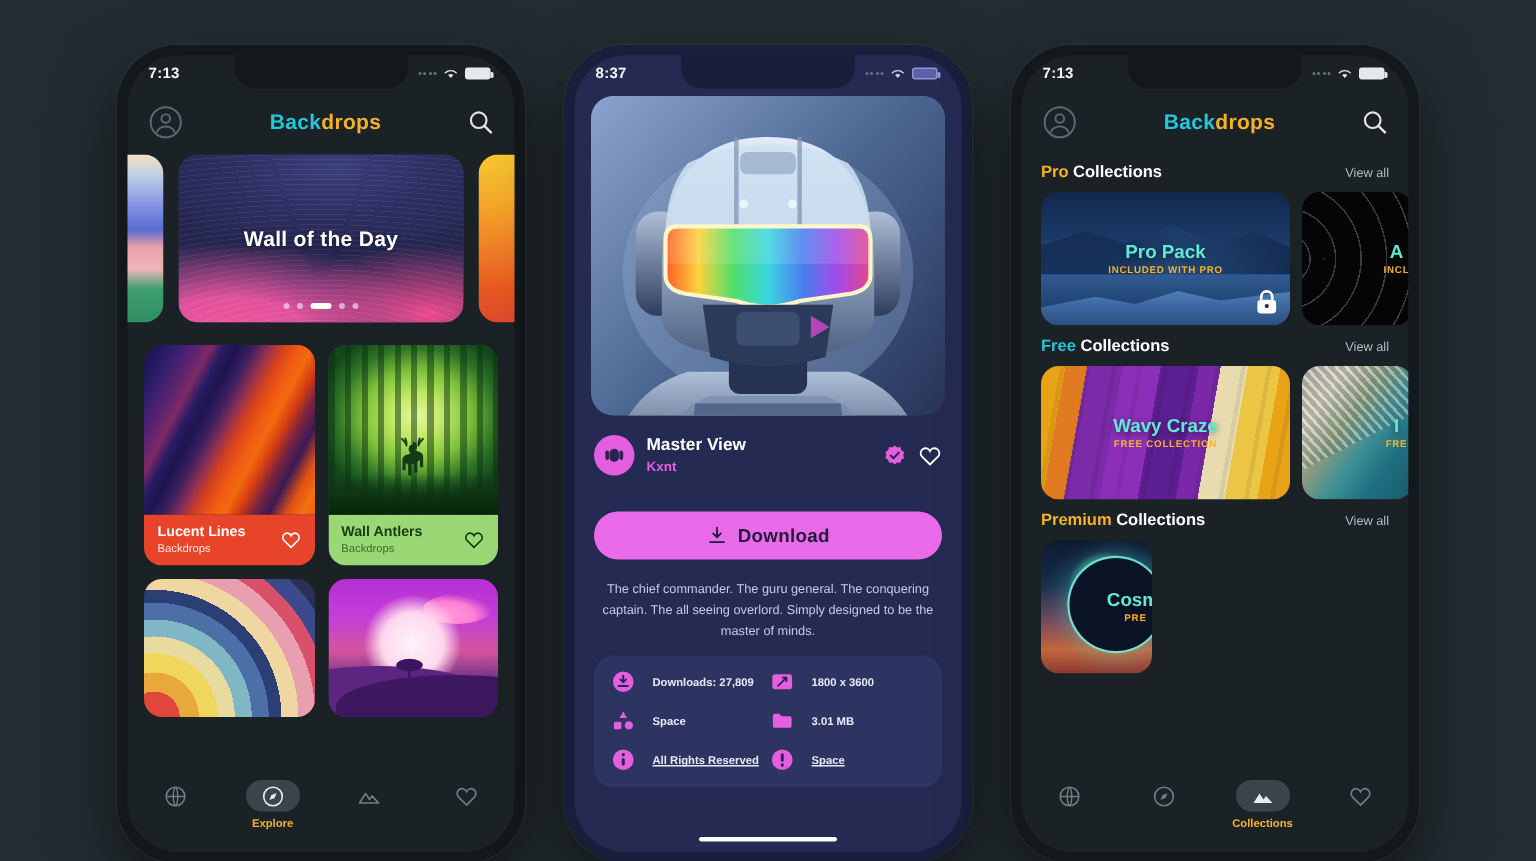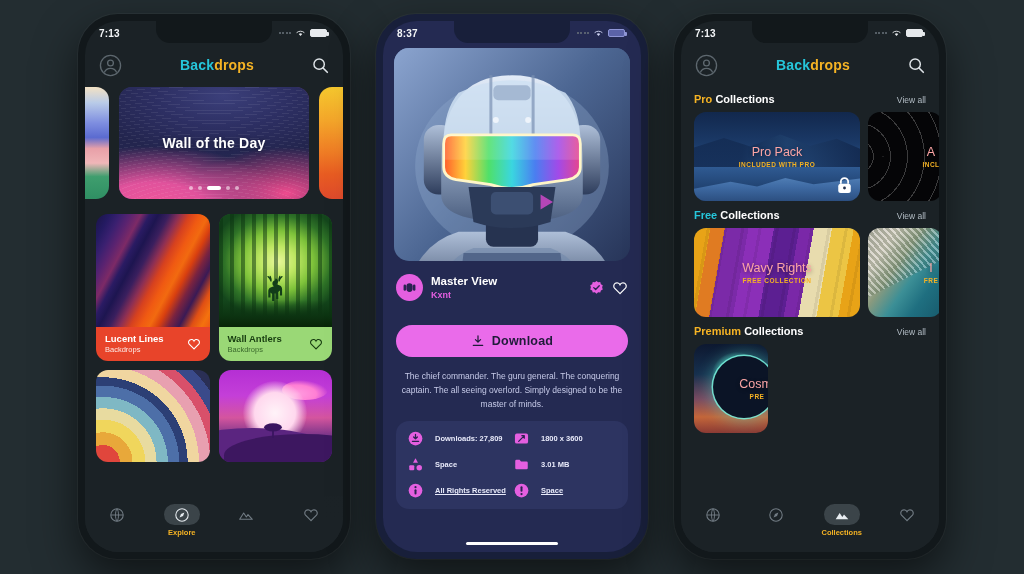--- a/index.html
+++ b/index.html
@@ -6,21 +6,21 @@
   body {
     width:1024px; height:574px; overflow:hidden;
     background:#232d31;
     font-family:"Liberation Sans", sans-serif;
     position:relative;
   }
   .stage { position:absolute; inset:0; }
 
   
   .phone {
-    position:absolute; top:14px; width:272px; height:545px;
+    position:absolute; top:30px; width:272px; height:545px;
     border-radius:40px; background:#12181b;
     box-shadow:0 0 0 1px rgba(255,255,255,.04), 0 18px 44px rgba(0,0,0,.55);
     overflow:hidden;
   }
   .phone.p1 { left:78px; }
   .phone.p2 { left:376px; background:#181f3a; }
   .phone.p3 { left:674px; }
   .screen {
     position:absolute; left:7px; top:7px; right:7px; bottom:7px;
     border-radius:34px; overflow:hidden; background:#1b2226;
@@ -255,21 +255,21 @@
   .sectitle .accent-prem { color:#f5b324; }
   .viewall { font-size:8.5px; color:#b2bcc4; }
   .crow { display:flex; gap:8px; overflow:hidden; }
   .ccard {
     width:166px; height:89px; border-radius:12px; flex:none;
     position:relative; overflow:hidden;
     display:flex; flex-direction:column; align-items:center; justify-content:center;
   }
   .ccard.part { width:74px; }
   .ccard .cname {
-    font-size:12.5px; font-weight:normal; color:#fca5a5; position:relative; z-index:3;
+    font-size:12.5px; font-weight:bold; color:#5eead4; position:relative; z-index:3;
     text-shadow:0 1px 4px rgba(0,0,0,.45); white-space:nowrap;
   }
   .ccard .csub {
     font-size:6.5px; font-weight:bold; color:#f5b324; letter-spacing:.5px;
     position:relative; z-index:3; margin-top:2px; white-space:nowrap;
   }
   .ccard.part .cname, .ccard.part .csub { margin-left:52px; }
   .lock {
     position:absolute; right:8px; bottom:7px; width:15px; height:17px; z-index:4;
   }
@@ -727,21 +727,21 @@
       <div class="section">
         <div class="sechead">
           <div class="sectitle">
             <span class="accent-free">Free</span><span> Collections</span>
           </div>
           <div class="viewall">View all</div>
         </div>
         <div class="crow">
           <div class="ccard">
             <div class="art-wavy"></div>
-            <div class="cname">Wavy Rights</div>
+            <div class="cname">Wavy Craze</div>
             <div class="csub">FREE COLLECTION</div>
           </div>
           <div class="ccard part">
             <div class="art-coast"></div>
             <div class="cname">I</div>
             <div class="csub">FRE</div>
           </div>
         </div>
       </div>
 

